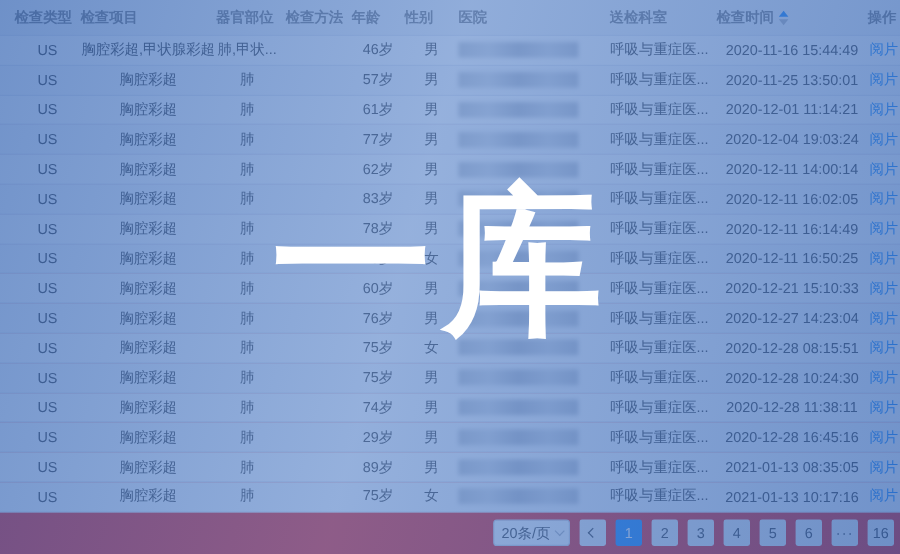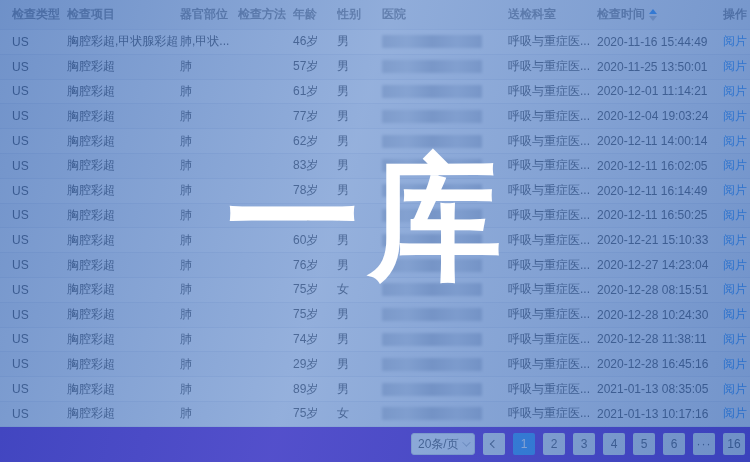--- a/index.html
+++ b/index.html
@@ -1,18 +1,18 @@
 <!DOCTYPE html>
 <html><head>
 <meta charset="utf-8">
 <style>
   * { margin:0; padding:0; box-sizing:border-box; }
   html,body { width:750px; height:462px; overflow:hidden; }
   body { font-family:"Liberation Sans","DejaVu Sans",sans-serif; font-size:12px; background:#fff; }
-  .app { position:relative; width:750px; height:462px; background:#6d28d9; overflow:hidden; }
+  .app { position:relative; width:750px; height:462px; background:#ef4444; overflow:hidden;text-align:center; }
 
   
   .table { width:750px; }
   .grid-row {
     display:grid;
     grid-template-columns:55px 113px 58px 55px 44px 45px 126px 89px 126px 1fr;
     padding-left:12px; align-items:center;
   }
   .thead { height:30px; background:#f5f7fa; border-bottom:1px solid #ebeef5; }
   .thead .cell { color:#909399; font-weight:bold; white-space:nowrap; overflow:hidden; display:flex; align-items:center; gap:4px; }

